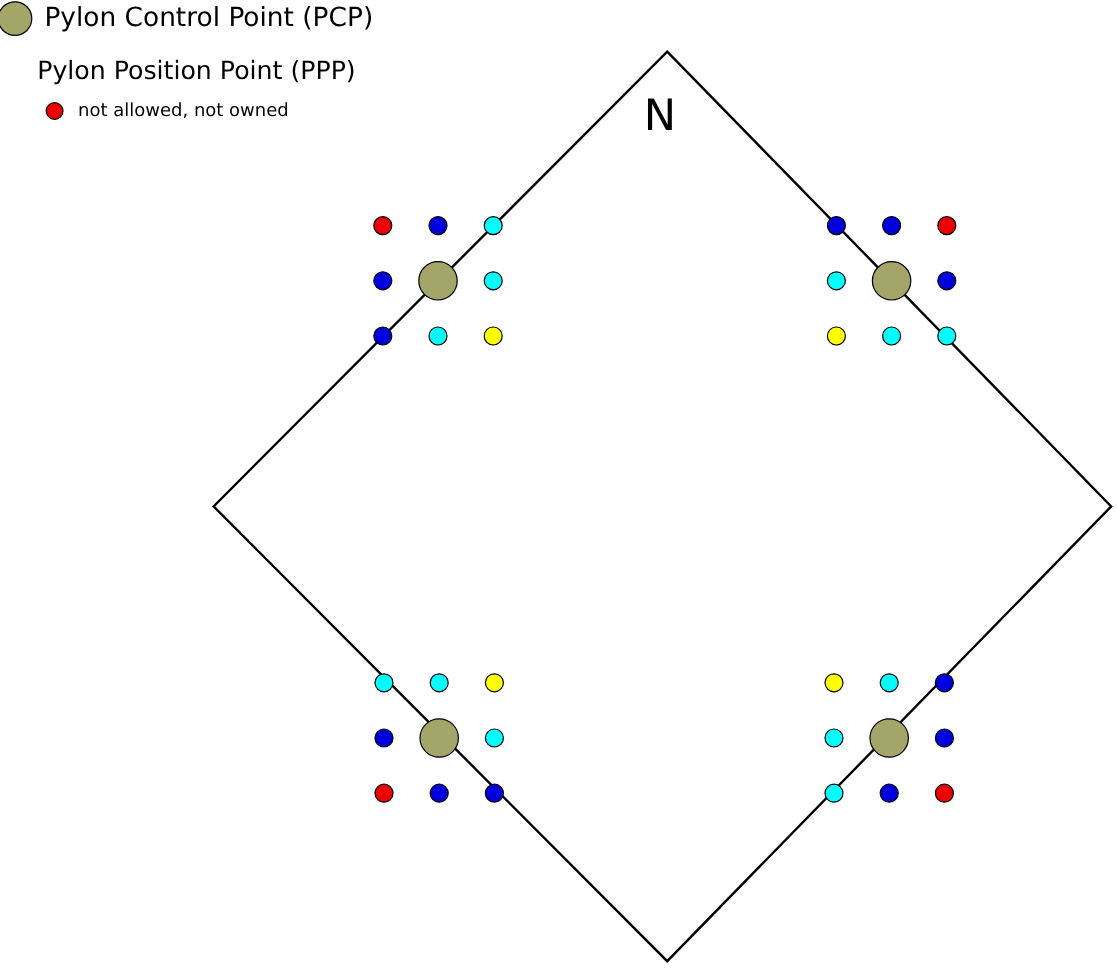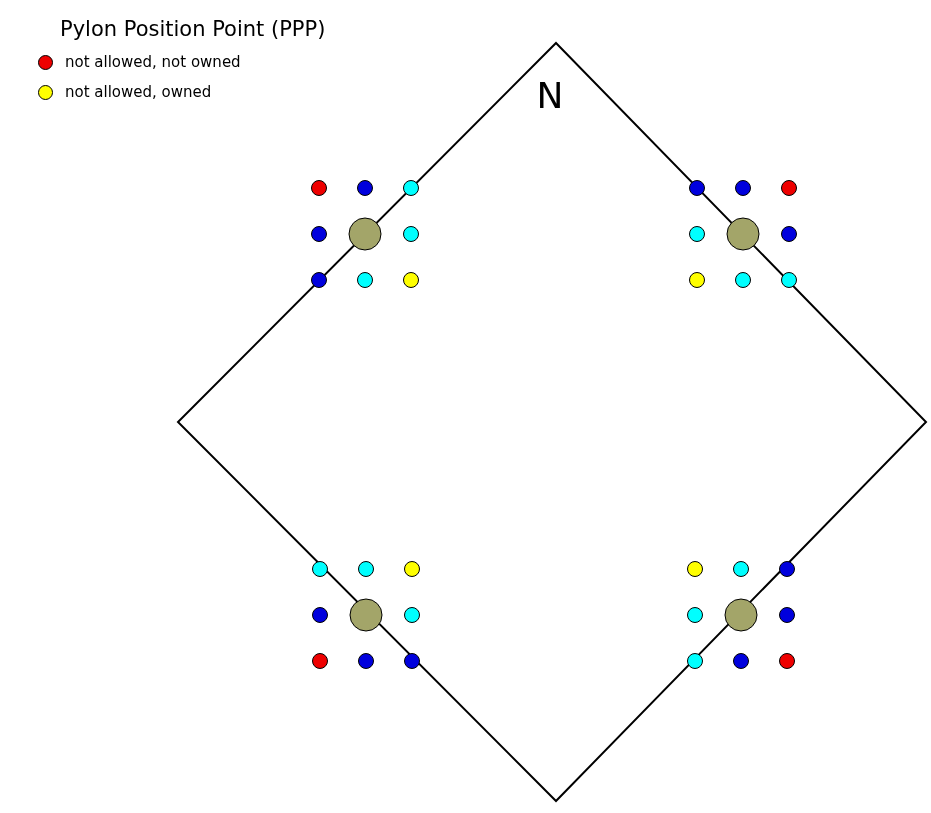--- a/index.html
+++ b/index.html
@@ -35,21 +35,21 @@
     width: 29px; height: 29px;
     border-radius: 50%;
     border: 1px solid #000;
     flex: none;
     margin-left: -2px;
   }
   .pcp-label { font-size: 22px; line-height: 29px; }
 
   .ppp-title {
     font-size: 21px;
-    margin: 17px 0 12px 60px;
+    margin: 17px 0 12px 31px;
   }
 
   .legend-items {
     display: flex;
     flex-direction: column;
     gap: 12px;
     margin-left: 38px;
   }
   .legend-item {
     display: flex;
@@ -118,26 +118,26 @@
         <circle cx="695" cy="615" r="7.5" fill="#00ffff" stroke="#000000" stroke-width="1"></circle>
         <circle cx="741" cy="615" r="16" fill="#a3a569" stroke="#000000" stroke-width="1"></circle>
         <circle cx="787" cy="615" r="7.5" fill="#0000dd" stroke="#000000" stroke-width="1"></circle>
         <circle cx="695" cy="661" r="7.5" fill="#00ffff" stroke="#000000" stroke-width="1"></circle>
         <circle cx="741" cy="661" r="7.5" fill="#0000dd" stroke="#000000" stroke-width="1"></circle>
         <circle cx="787" cy="661" r="7.5" fill="#ee0000" stroke="#000000" stroke-width="1"></circle>
       </g>
     </svg>
 
   <div class="legend">
+    <div class="legend-pcp-row">
+      <span class="pcp-swatch" style="background: rgb(163, 165, 105);"></span>
+      <span class="pcp-label">Pylon Control Point (PCP)</span>
+    </div>
     <div class="ppp-title">Pylon Position Point (PPP)</div>
     <div class="legend-items">
         <div class="legend-item">
           <span class="dot-swatch" style="background: rgb(238, 0, 0);"></span>
           <span class="legend-label">not allowed, not owned</span>
-        </div>
-        <div class="legend-item">
-          <span class="dot-swatch" style="background: rgb(255, 255, 0);"></span>
-          <span class="legend-label">not allowed, owned</span>
         </div>
       </div>
   </div>
 
 </div>
 
 </body></html>

